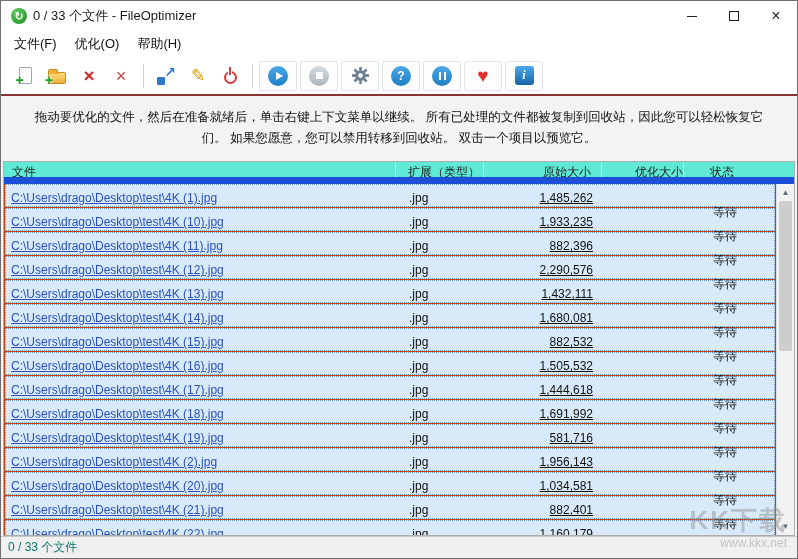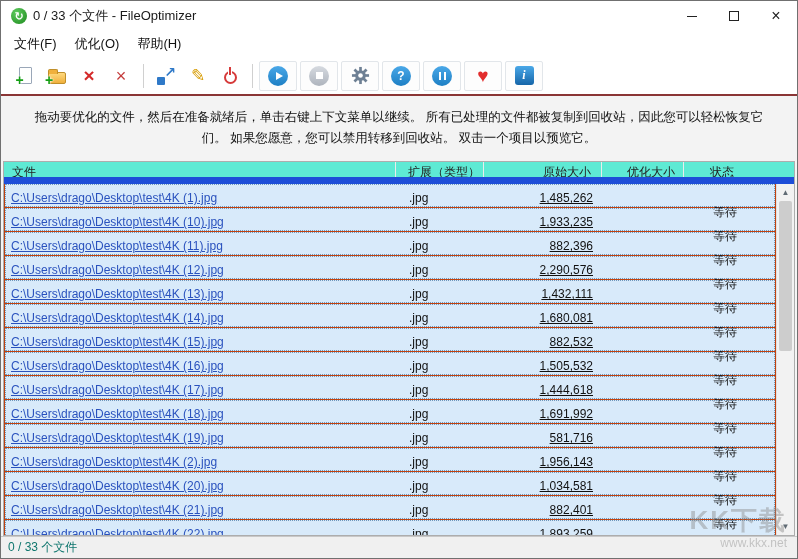--- a/index.html
+++ b/index.html
@@ -54,21 +54,21 @@
   .infosq { width:19px; height:19px; border-radius:3px; background:linear-gradient(#4aa8e8,#1565a8); color:#fff; display:flex; align-items:center; justify-content:center; font-size:12px; font-weight:bold; font-style:italic; font-family:"Liberation Serif","DejaVu Serif",serif; }
   
   .instructions { background:#f3f3f3; padding:11px 26px 13px; text-align:center; font-size:12.5px; color:#111; line-height:1.65; flex:0 0 auto; }
   
   .listview { flex:1 1 auto; display:flex; flex-direction:column; background:#ffffff; border:1px solid #adadad; margin:0 2px; overflow:hidden; }
   .thead-row { display:grid; grid-template-columns:392px 88px 118px 82px 1fr; height:22px; background:#5eead4; border-bottom:7px solid #1d4ed8; flex:0 0 auto; }
   .hcell { font-size:12px; color:#222; line-height:21px; border-right:1px solid #ebebeb; overflow:hidden; white-space:nowrap; }
   .hcell.c0 { padding-left:8px; }
   .hcell.c1 { padding-left:12px; }
   .hcell.c2 { text-align:right; padding-right:10px; }
-  .hcell.c3 { text-align:right; padding-right:8px; }
+  .hcell.c3 { text-align:right; }
   .hcell.c4 { padding-left:26px; border-right:none; }
   .tbody { flex:1 1 auto; position:relative; overflow:hidden; background:#c2410c; }
   .rows { position:absolute; left:0; top:0; right:18px; }
   .trow { display:grid; grid-template-columns:392px 88px 118px 82px 1fr; height:23px; margin:0 1px 1px 1px;
     background:#d8eafa; outline:1px dotted #6e98bd; outline-offset:-1px; align-items:center; }
   .cell { font-size:12px; color:#111; white-space:nowrap; overflow:hidden; }
   .cell.c0 { padding-left:6px; }
   .cell.c1 { padding-left:12px; }
   .cell.c2 { text-align:right; padding-right:10px;text-decoration:underline; }
   .cell.c3 { text-align:right; padding-right:8px; }
@@ -288,21 +288,21 @@
           <div class="trow">
             <div class="cell c0"><span class="filelink">C:\Users\drago\Desktop\test\4K (21).jpg</span></div>
             <div class="cell c1">.jpg</div>
             <div class="cell c2">882,401</div>
             <div class="cell c3"></div>
             <div class="cell c4">等待</div>
           </div>
           <div class="trow">
             <div class="cell c0"><span class="filelink">C:\Users\drago\Desktop\test\4K (22).jpg</span></div>
             <div class="cell c1">.jpg</div>
-            <div class="cell c2">1,893,259</div>
+            <div class="cell c2">1,160,179</div>
             <div class="cell c3"></div>
             <div class="cell c4">等待</div>
           </div>
         </div>
       <div class="vscroll">
         <div class="sb-arrow">▲</div>
         <div class="sb-track">
           <div class="sb-thumb"></div>
         </div>
         <div class="sb-arrow">▼</div>

